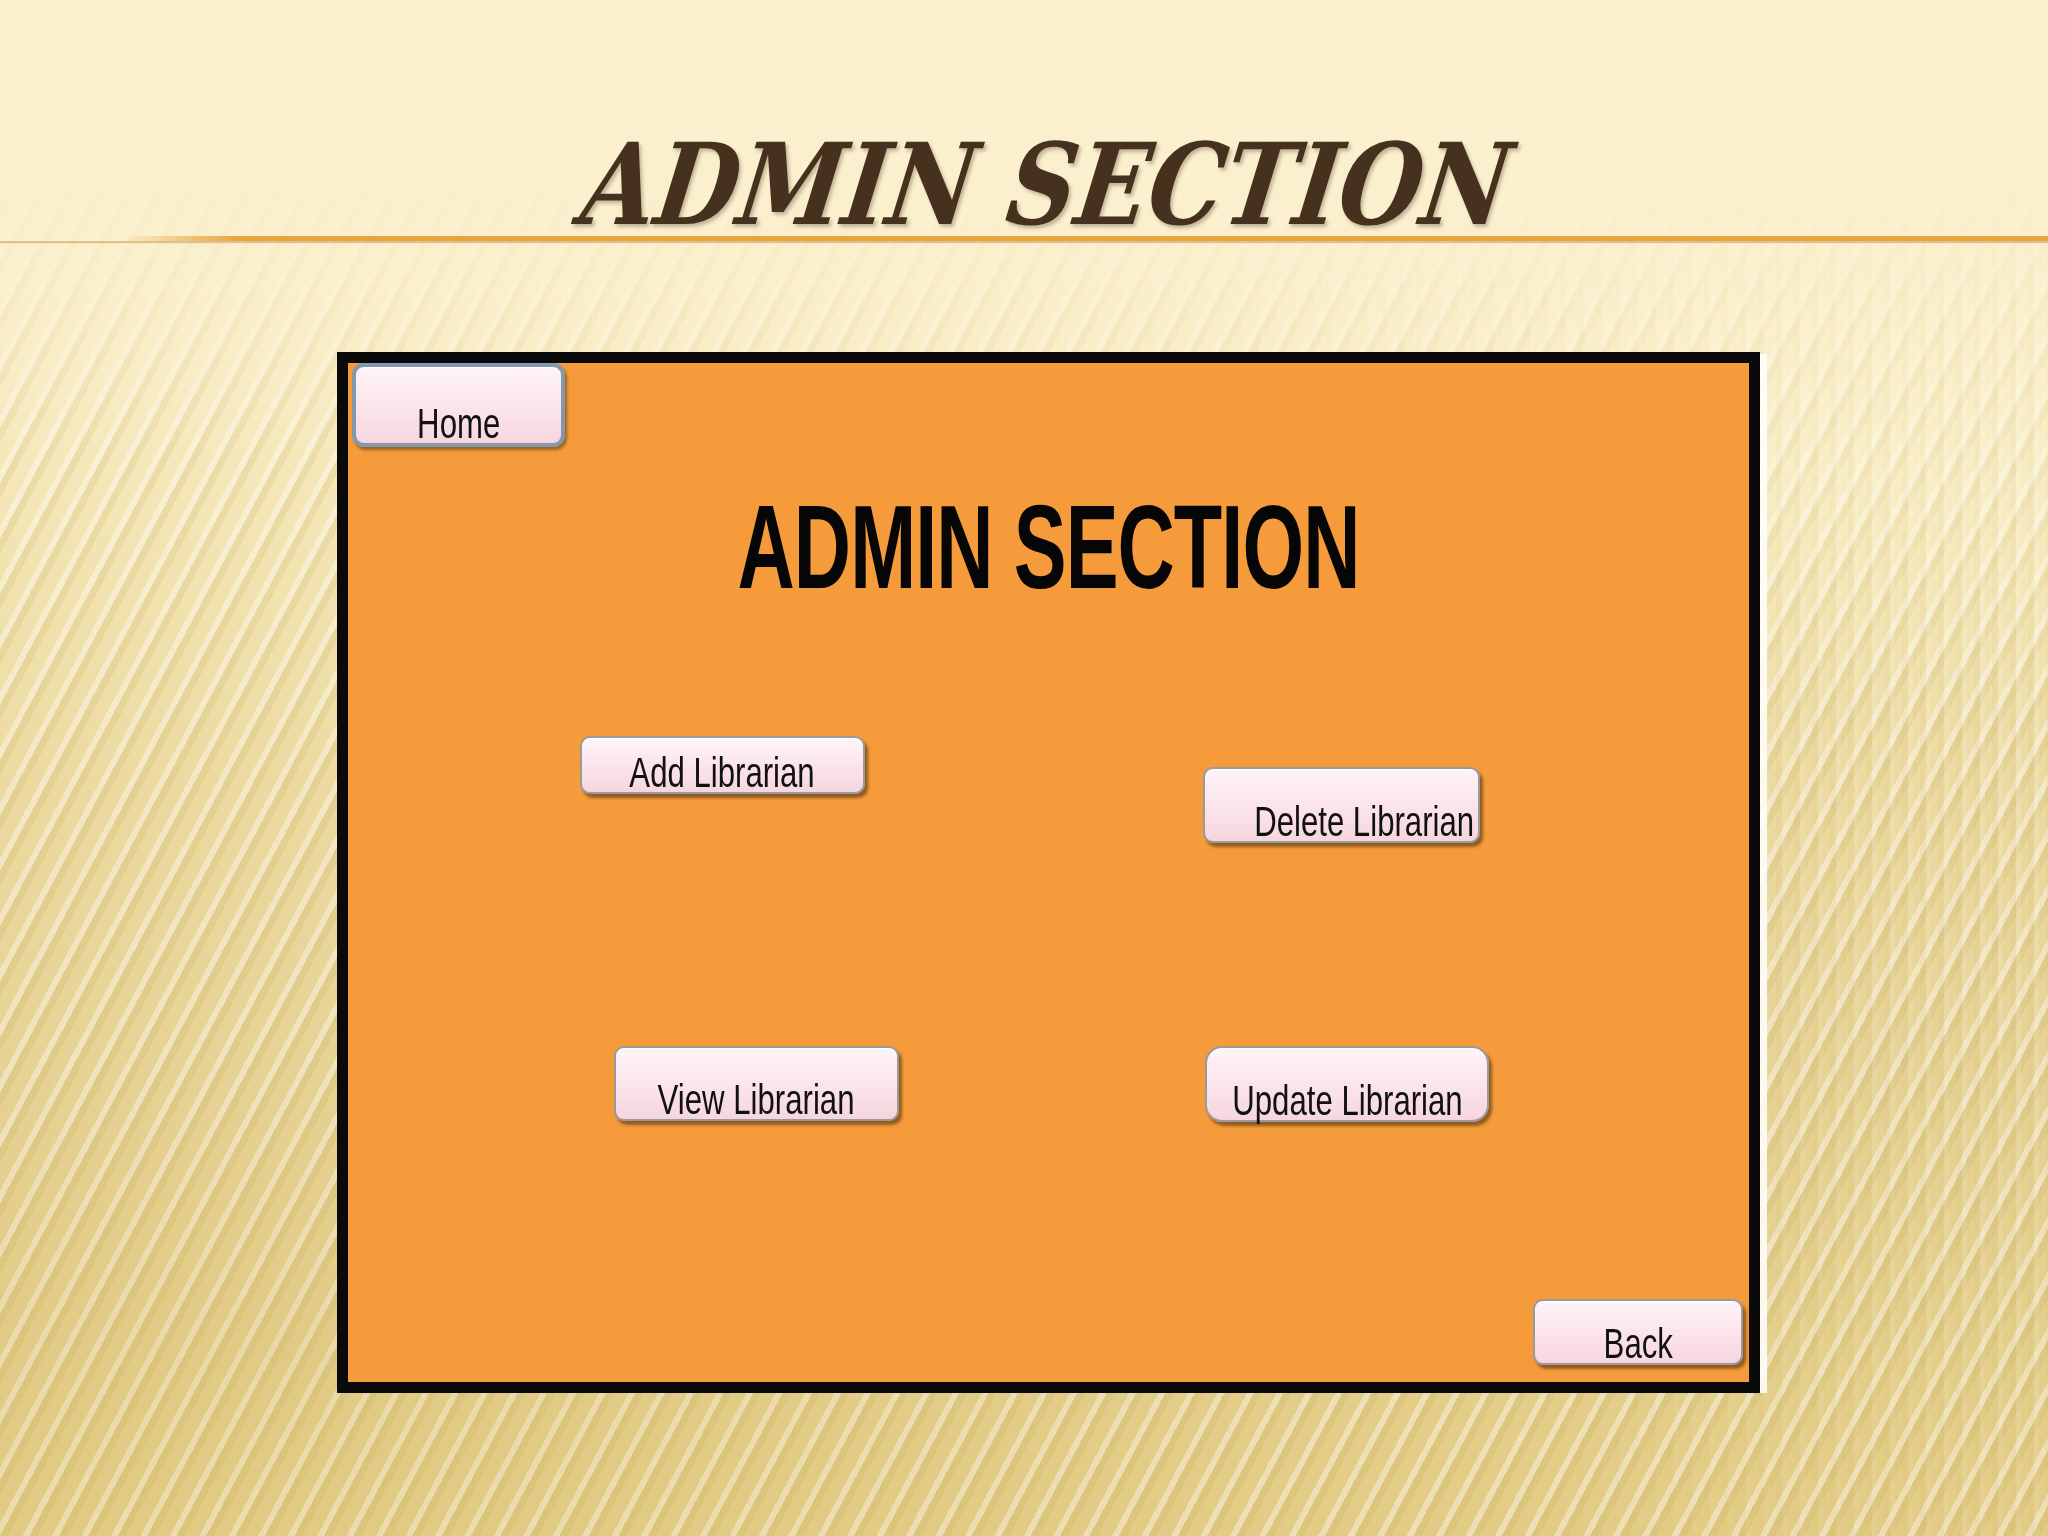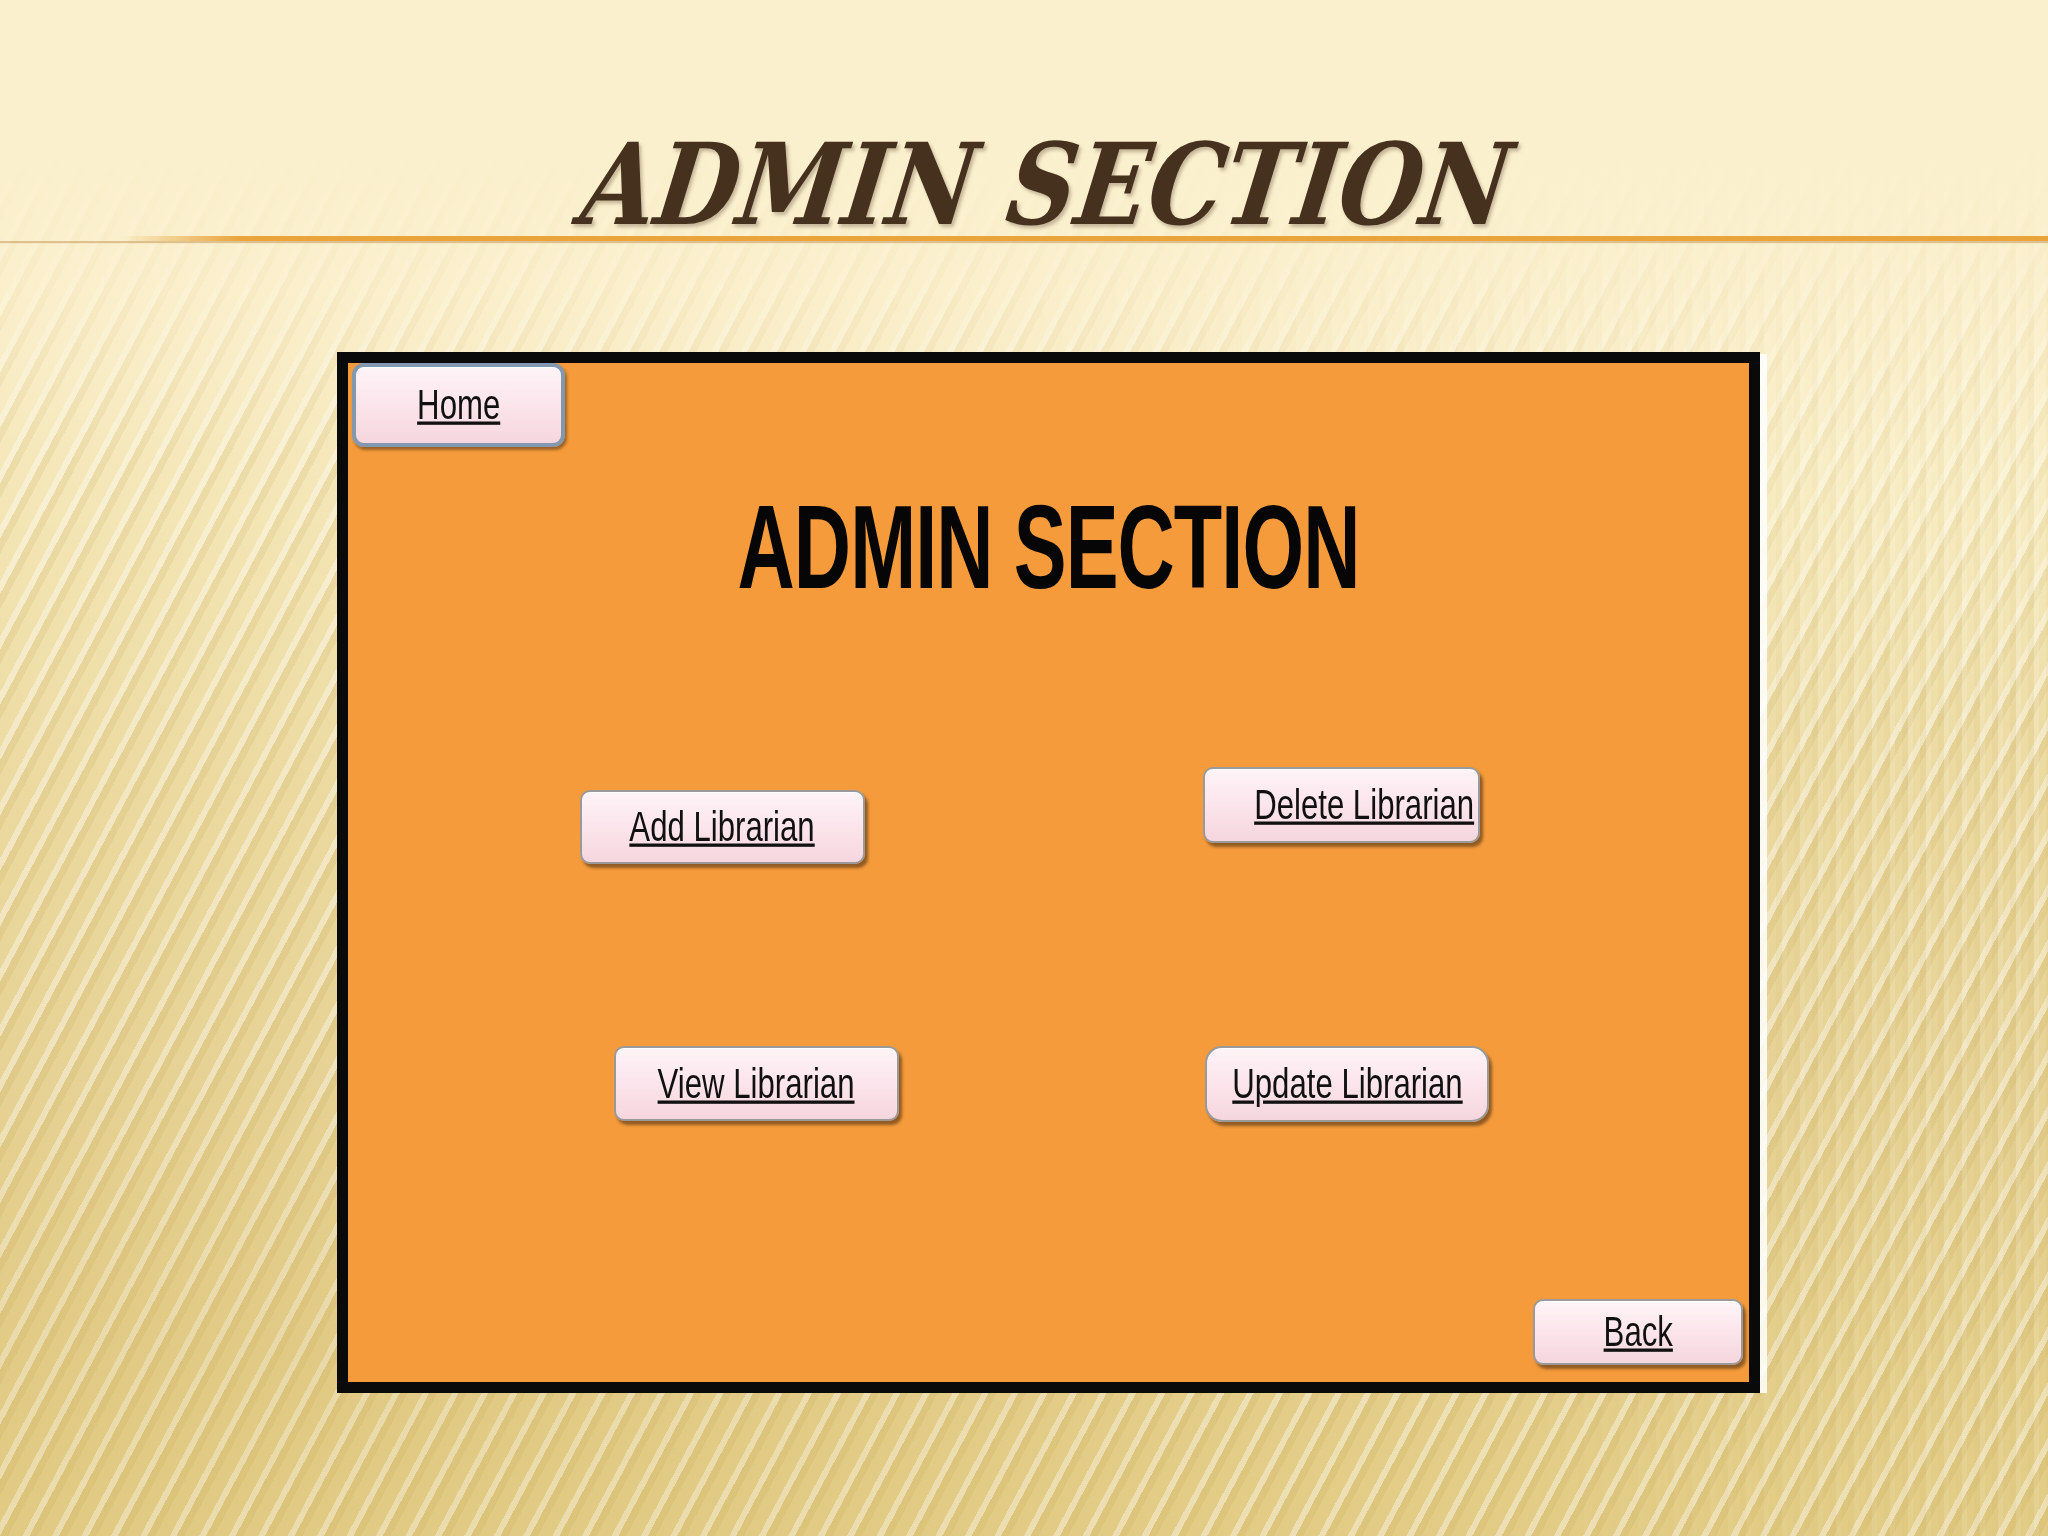--- a/index.html
+++ b/index.html
@@ -98,36 +98,35 @@
     display:flex;align-items:center;justify-content:center;z-index:5;
     color:#060606;
   }
   .panel-heading span{
     font-weight:700;font-size:88px;letter-spacing:-1px;white-space:nowrap;
     transform:scale(.9,1.34);
   }
   
   .btn{
     position:absolute;z-index:6;box-sizing:border-box;
-    display:flex;align-items:center;justify-content:center;
+    display:flex;align-items:flex-end;justify-content:center;
     background:linear-gradient(180deg,#FEF4F7 0%,var(--button-pink,#FBE3EA) 55%,#F6D6DE 100%);
     border:2px solid #9a9a9a;border-radius:10px;
     box-shadow:3px 4px 3px rgba(45,28,12,.50), inset 0 1px 0 rgba(255,255,255,.9);
     color:var(--button-text,#111111);
     cursor:pointer;
-    text-decoration:underline;
   }
   .btn span{
     font-size:38px;line-height:1;white-space:nowrap;
     transform:scale(.82,1.1);
   }
   .btn-home{left:352px;top:363px;width:213px;height:84px;
     border:4px solid #8398AE;border-radius:12px;
     box-shadow:2px 3px 3px rgba(45,28,12,.45), inset 0 1px 0 rgba(255,255,255,.9);}
-  .btn-add{left:580px;top:790px;width:285px;height:74px;}
+  .btn-add{left:580px;top:736px;width:285px;height:58px;}
   .btn-delete{left:1203px;top:767px;width:277px;height:76px;padding-left:46px;}
   .btn-view{left:578px;top:1046px;width:285px;height:75px;margin-left:36px;}
   .btn-update{left:1205px;top:1046px;width:284px;height:76px;border-radius:17px;}
   .btn-back{left:1533px;top:1299px;width:210px;height:66px;}
 </style>
 </head>
 <body>
 
 <div class="canvas">
 

